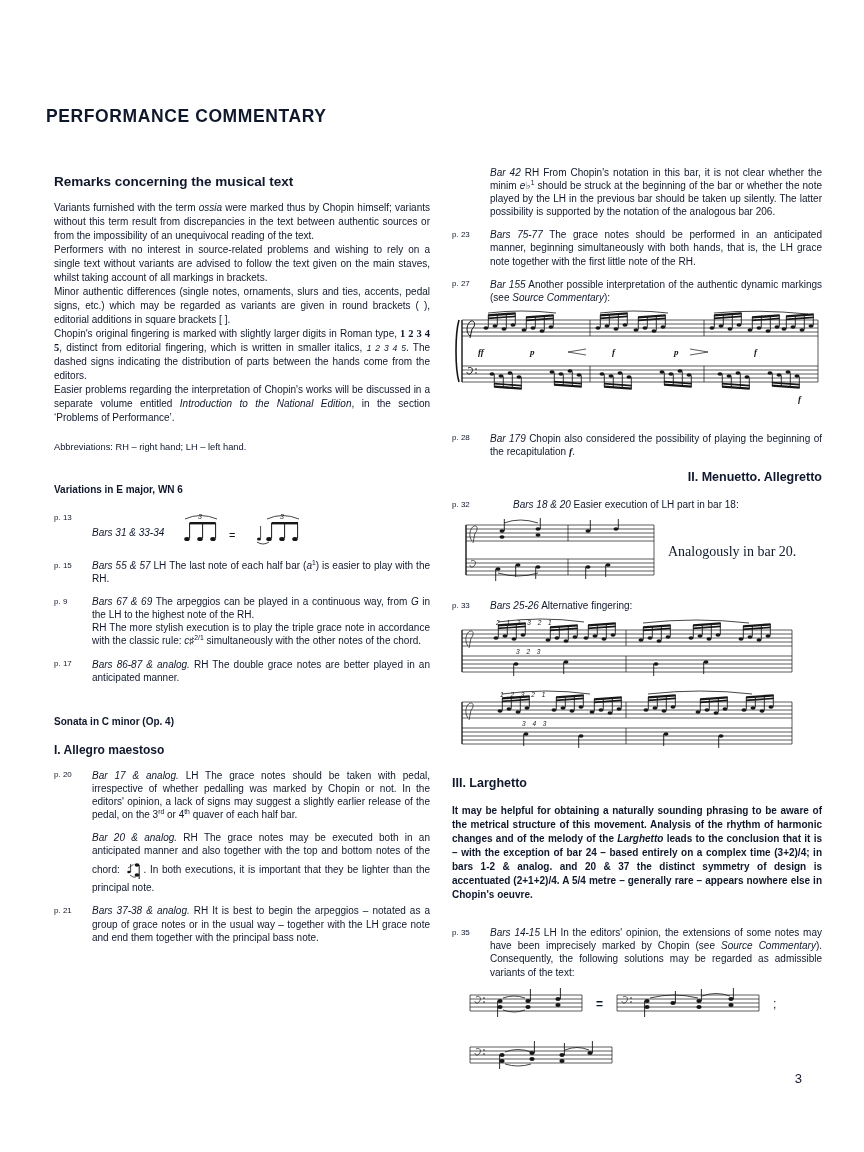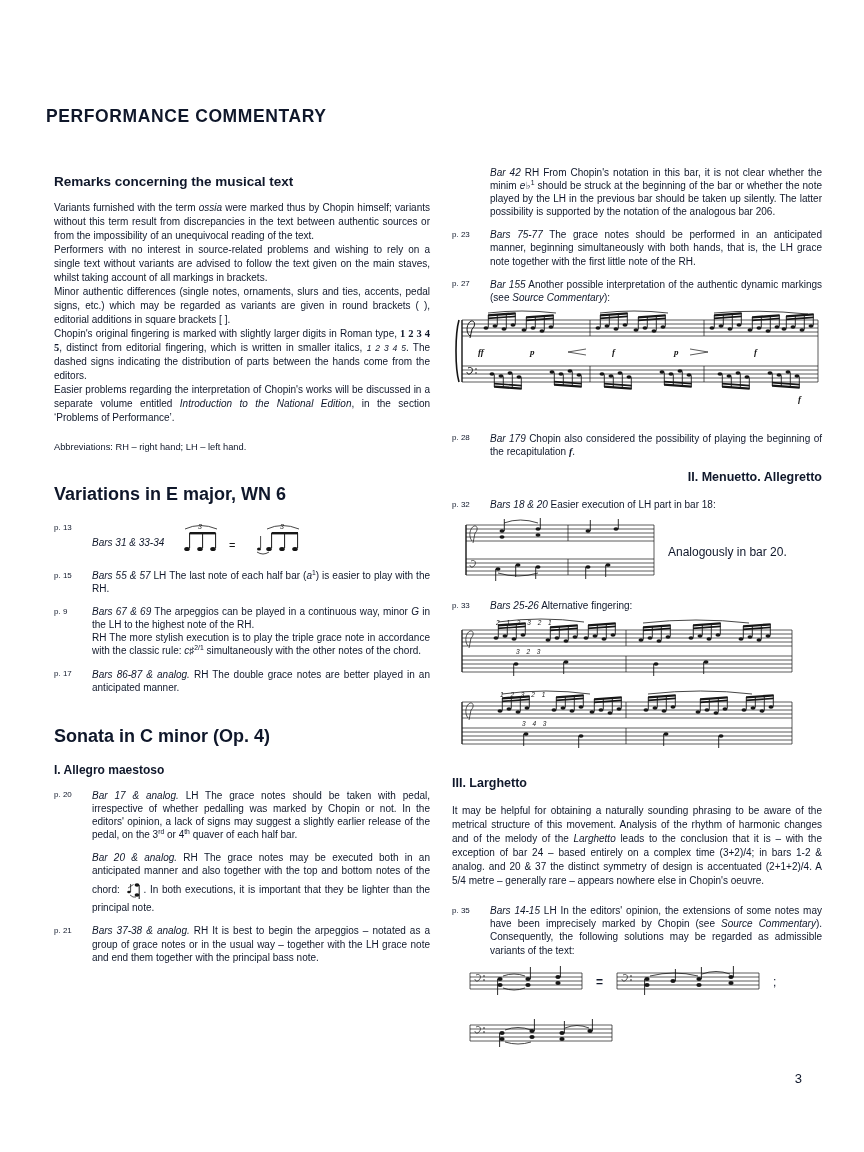--- a/index.html
+++ b/index.html
@@ -3,41 +3,41 @@
 <meta charset="utf-8">
 <style>
   html,body{margin:0;padding:0;}
   body{width:864px;height:1152px;background:#e8e8e5;}
   .page{position:relative;width:864px;height:1152px;background:#ffffff;font-family:"Liberation Sans","DejaVu Sans",sans-serif;color:#0f172a;overflow:hidden;}
   .title{position:absolute;left:46px;top:106px;font-size:17.5px;font-weight:700;letter-spacing:.6px;margin:0;}
   .col{position:absolute;}
   .col-left{left:54px;top:167px;width:376px;margin-top:7px;}
   .col-right{left:452px;top:166px;width:370px;}
   .h2{font-size:13.5px;font-weight:700;margin:0 0 12px 0;}
-  .h2.work{margin:32px 0 16px 0;font-size:18px;}
+  .h2.work{margin:32px 0 16px 0;font-size:10px;}
   .h3{font-size:12.5px;font-weight:700;margin:0 0 14px 0;}
   .h3.sub{margin:14px 0 12px 0;font-size:12px;}
   .par{font-size:10px;line-height:14px;text-align:justify;margin:0;}
-  .par.gap{margin-bottom:16px;}
+  .par.gap{margin-bottom:24px;font-weight:bold;}
   .abbrev{font-size:9.3px;margin:17px 0 0 0;}
   .entry{display:flex;margin:0 0 10px 0;}
   .pref{flex:0 0 38px;font-size:8px;padding-top:1.5px;}
   .entry-body{flex:1;font-size:10px;line-height:13.1px;text-align:justify;}
   .block2{display:block;}
   .i{font-style:italic;}
   .b{font-weight:700;font-family:"Liberation Serif","DejaVu Serif",serif;font-size:10.5px;}
   .is{font-style:italic;font-size:8.5px;}
   .sup{vertical-align:super;font-size:6.8px;line-height:0;}
   .bi{font-weight:700;font-style:italic;font-family:"Liberation Serif","DejaVu Serif",serif;}
   .ex-inline{vertical-align:-13px;margin-left:6px;}
   .ex-block{display:block;margin:4px 0 12px 0;}
   .ex-row{display:flex;align-items:center;gap:10px;margin:2px 0 10px 6px;}
   .ex-row.indent{margin-left:14px;}
   .ex-stack{margin:0 0 8px 4px;display:block;}
-  .caption{font-size:12px;white-space:nowrap;}
+  .caption{font-size:14px;white-space:nowrap;font-family:Liberation Serif, serif;}
   .eq{font-size:12px;font-weight:700;}
   .semi{font-size:12px;}
   .chord-inline{vertical-align:-8px;margin:0 1px;}
   .dyn{font-family:"Liberation Serif","DejaVu Serif",serif;font-style:italic;font-weight:700;font-size:9px;fill:#161616;}
   .fing{font-size:6.5px;font-style:italic;letter-spacing:2.5px;fill:#161616;}
   .trip{font-size:7px;font-style:italic;fill:#161616;}
   .page-number{position:absolute;right:62px;bottom:66px;font-size:13px;}
   svg{overflow:visible;}
 </style>
 </head>
@@ -115,21 +115,21 @@
       </div>
 
       <div class="entry">
         <span class="pref">p. 15</span>
         <div class="entry-body"><span class="i">Bars 55 &amp; 57</span><span> LH The last note of each half bar (</span><span class="i">a</span><span class="sup">1</span><span>) is easier to play with the RH.</span></div>
       </div>
 
       <div class="entry">
         <span class="pref">p. 9</span>
         <div class="entry-body">
-          <span><span class="i">Bars 67 &amp; 69</span><span> The arpeggios can be played in a continuous way, minor </span><span class="i">G</span><span> in the LH to the highest note of the RH.</span></span>
+          <span><span class="i">Bars 67 &amp; 69</span><span> The arpeggios can be played in a continuous way, from </span><span class="i">G</span><span> in the LH to the highest note of the RH.</span></span>
           <span class="block2"><span>RH The more stylish execution is to play the triple grace note in accordance with the classic rule: </span><span class="i">c♯</span><span class="sup">2/1</span><span> simultaneously with the other notes of the chord.</span></span>
         </div>
       </div>
 
       <div class="entry">
         <span class="pref">p. 17</span>
         <div class="entry-body"><span class="i">Bars 86-87 &amp; analog.</span><span> RH The double grace notes are better played in an anticipated manner.</span></div>
       </div>
     </section>
 
@@ -235,21 +235,21 @@
       </g>
     </svg>
 
     <div class="entry">
       <span class="pref">p. 28</span>
       <div class="entry-body"><span class="i">Bar 179</span><span> Chopin also considered the possibility of playing the beginning of the recapitulation </span><span class="bi">f</span><span>.</span></div>
     </div>
 
     <h3 class="h3" style="margin-top:12px;text-align:right;">II. Menuetto. Allegretto</h3>
 
-    <div class="entry" style="margin-bottom:4px;">
+    <div class="entry" style="margin-bottom:4px;gap:23px;">
       <span class="pref">p. 32</span>
       <div class="entry-body"><span class="i">Bars 18 &amp; 20</span><span> Easier execution of LH part in bar 18:</span></div>
     </div>
 
     <div class="ex-row">
       <svg width="200" height="74" viewBox="0 0 200 74">
         <g stroke="#161616" stroke-width="0.7" fill="none">
           <path d="M8 10H196 M8 14H196 M8 18H196 M8 22H196 M8 26H196"></path>
           <path d="M8 44H196 M8 48H196 M8 52H196 M8 56H196 M8 60H196"></path>
           <line x1="8" y1="10" x2="8" y2="60" stroke-width="1.4"></line>

